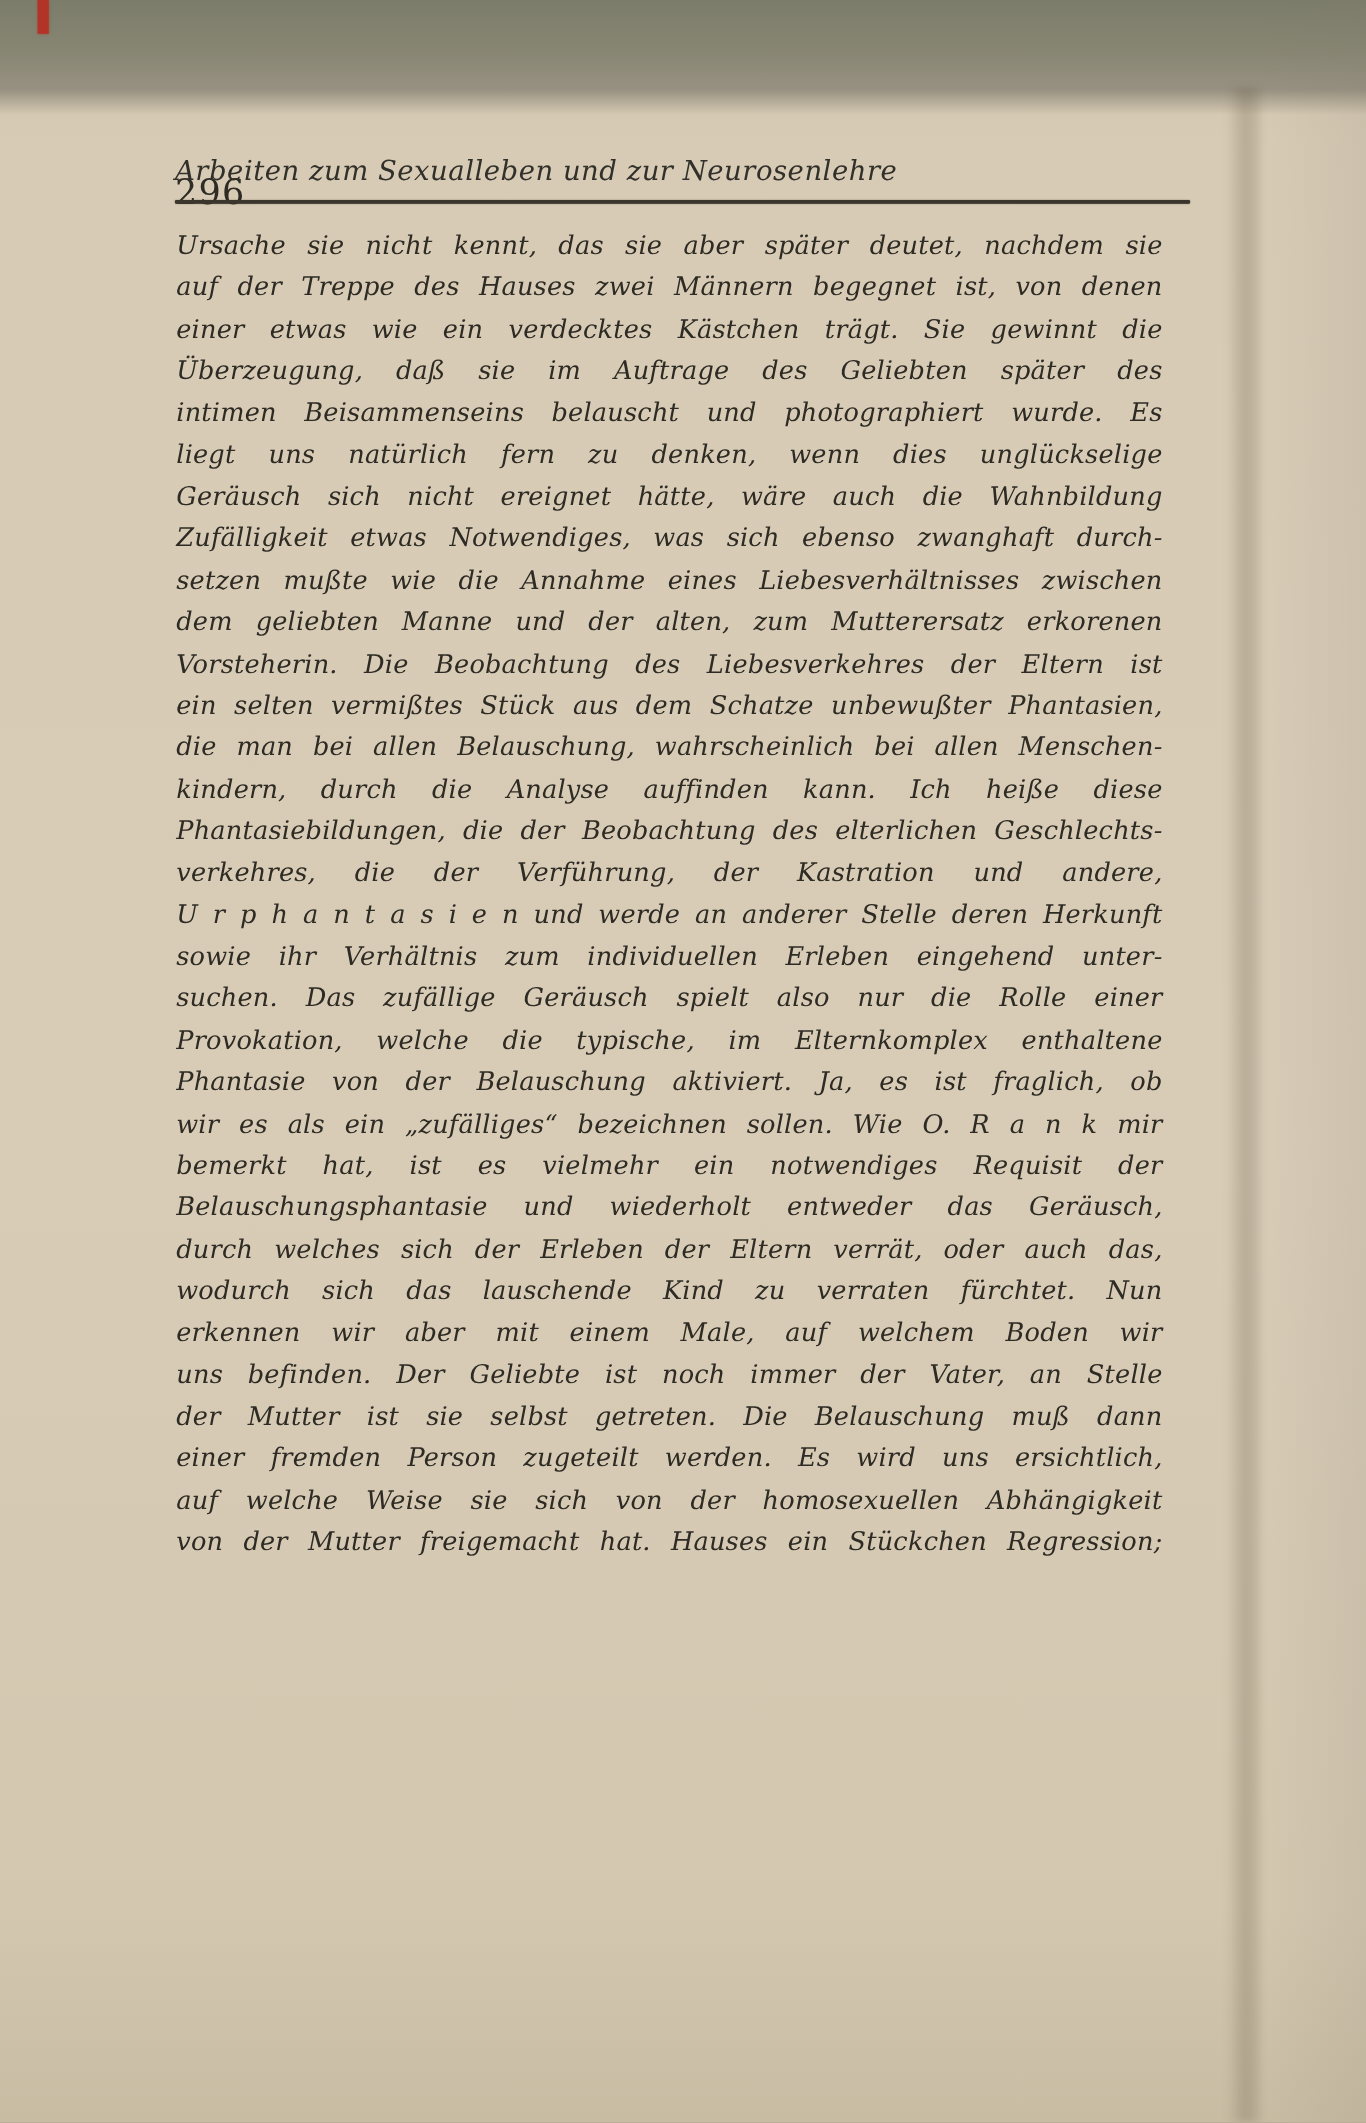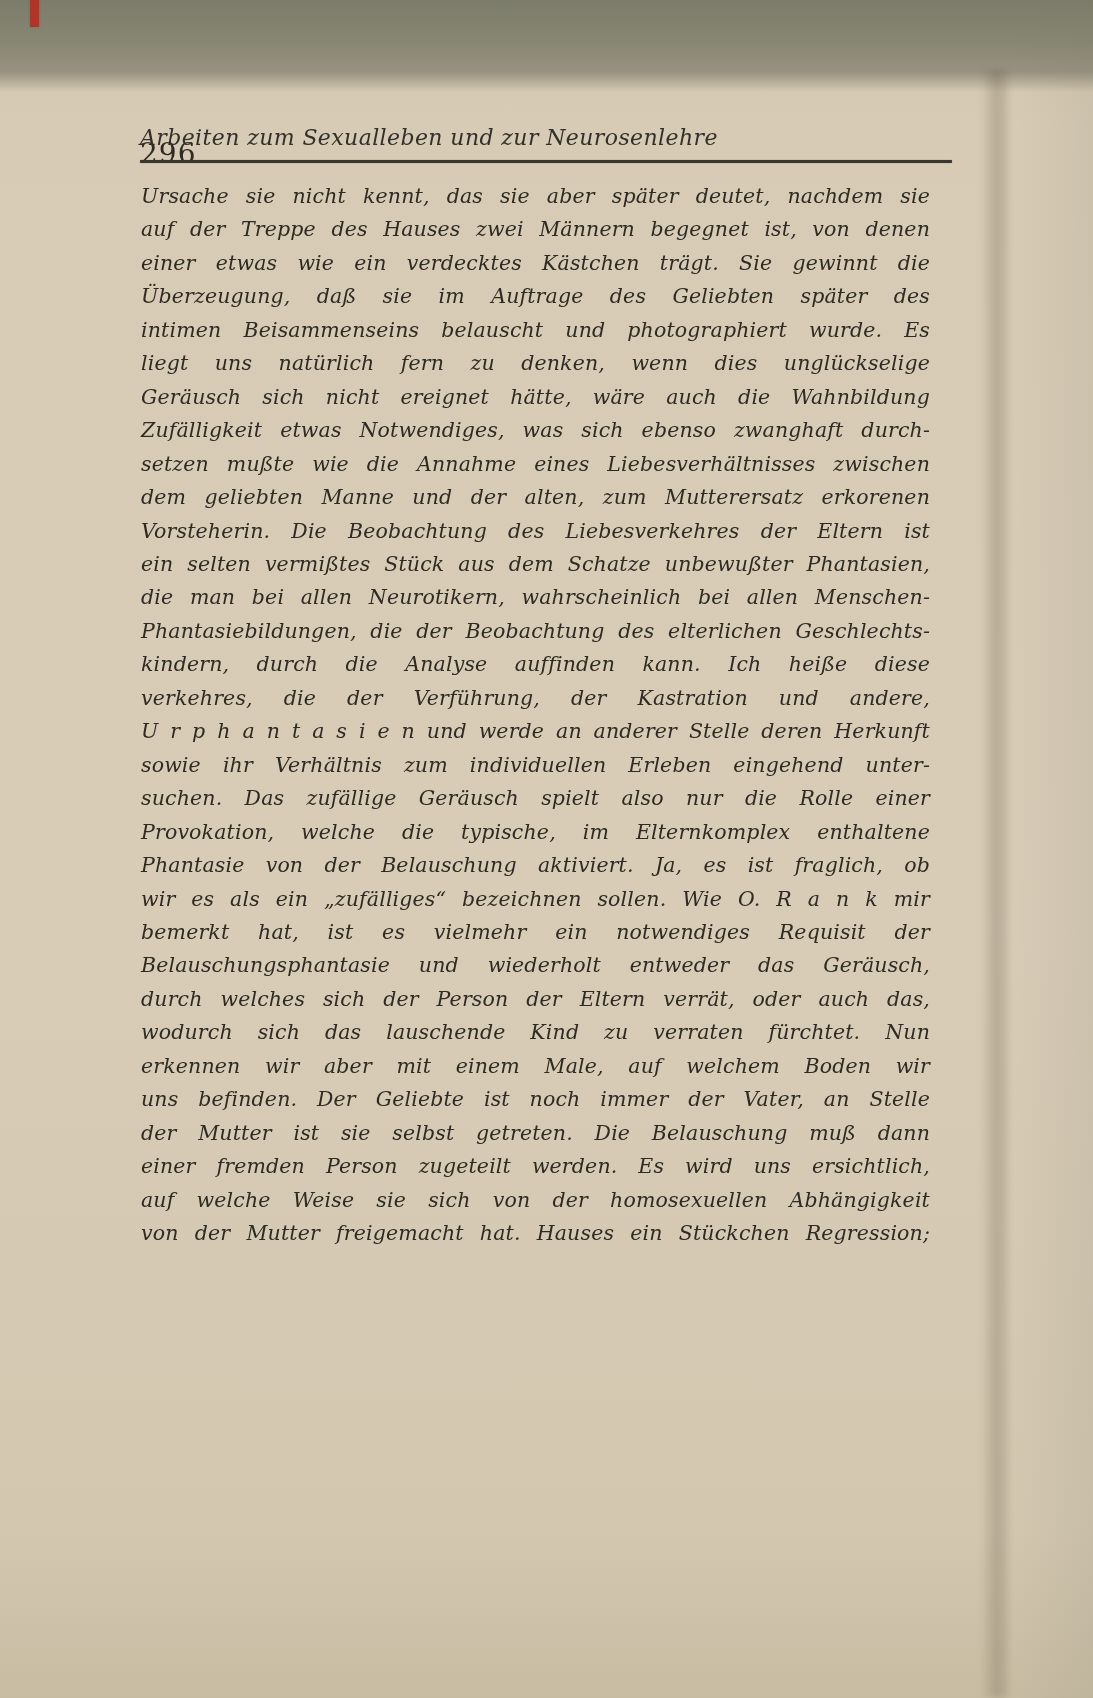--- a/index.html
+++ b/index.html
@@ -96,33 +96,33 @@
       <div class="line">einer etwas wie ein verdecktes Kästchen trägt. Sie gewinnt die</div>
       <div class="line">Überzeugung, daß sie im Auftrage des Geliebten später des</div>
       <div class="line">intimen Beisammenseins belauscht und photographiert wurde. Es</div>
       <div class="line">liegt uns natürlich fern zu denken, wenn dies unglückselige</div>
       <div class="line">Geräusch sich nicht ereignet hätte, wäre auch die Wahnbildung</div>
       <div class="line">Zufälligkeit etwas Notwendiges, was sich ebenso zwanghaft durch-</div>
       <div class="line">setzen mußte wie die Annahme eines Liebesverhältnisses zwischen</div>
       <div class="line">dem geliebten Manne und der alten, zum Mutterersatz erkorenen</div>
       <div class="line">Vorsteherin. Die Beobachtung des Liebesverkehres der Eltern ist</div>
       <div class="line">ein selten vermißtes Stück aus dem Schatze unbewußter Phantasien,</div>
-      <div class="line">die man bei allen Neurotikern, wahrscheinlich bei allen Menschen-</div>
+      <div class="line">die man bei allen Belauschung, wahrscheinlich bei allen Menschen-</div>
+      <div class="line">kindern, durch die Analyse auffinden kann. Ich heiße diese</div>
       <div class="line">Phantasiebildungen, die der Beobachtung des elterlichen Geschlechts-</div>
-      <div class="line">kindern, durch die Analyse auffinden kann. Ich heiße diese</div>
       <div class="line">verkehres, die der Verführung, der Kastration und andere,</div>
       <div class="line">U r p h a n t a s i e n und werde an anderer Stelle deren Herkunft</div>
       <div class="line">sowie ihr Verhältnis zum individuellen Erleben eingehend unter-</div>
       <div class="line">suchen. Das zufällige Geräusch spielt also nur die Rolle einer</div>
       <div class="line">Provokation, welche die typische, im Elternkomplex enthaltene</div>
       <div class="line">Phantasie von der Belauschung aktiviert. Ja, es ist fraglich, ob</div>
       <div class="line">wir es als ein „zufälliges“ bezeichnen sollen. Wie O. R a n k mir</div>
       <div class="line">bemerkt hat, ist es vielmehr ein notwendiges Requisit der</div>
       <div class="line">Belauschungsphantasie und wiederholt entweder das Geräusch,</div>
-      <div class="line">durch welches sich der Person der Eltern verrät, oder auch das,</div>
+      <div class="line">durch welches sich der Erleben der Eltern verrät, oder auch das,</div>
       <div class="line">wodurch sich das lauschende Kind zu verraten fürchtet. Nun</div>
       <div class="line">erkennen wir aber mit einem Male, auf welchem Boden wir</div>
       <div class="line">uns befinden. Der Geliebte ist noch immer der Vater, an Stelle</div>
       <div class="line">der Mutter ist sie selbst getreten. Die Belauschung muß dann</div>
       <div class="line">einer fremden Person zugeteilt werden. Es wird uns ersichtlich,</div>
       <div class="line">auf welche Weise sie sich von der homosexuellen Abhängigkeit</div>
       <div class="line">von der Mutter freigemacht hat. Hauses ein Stückchen Regression;</div>
     </main>
 
 </div>

